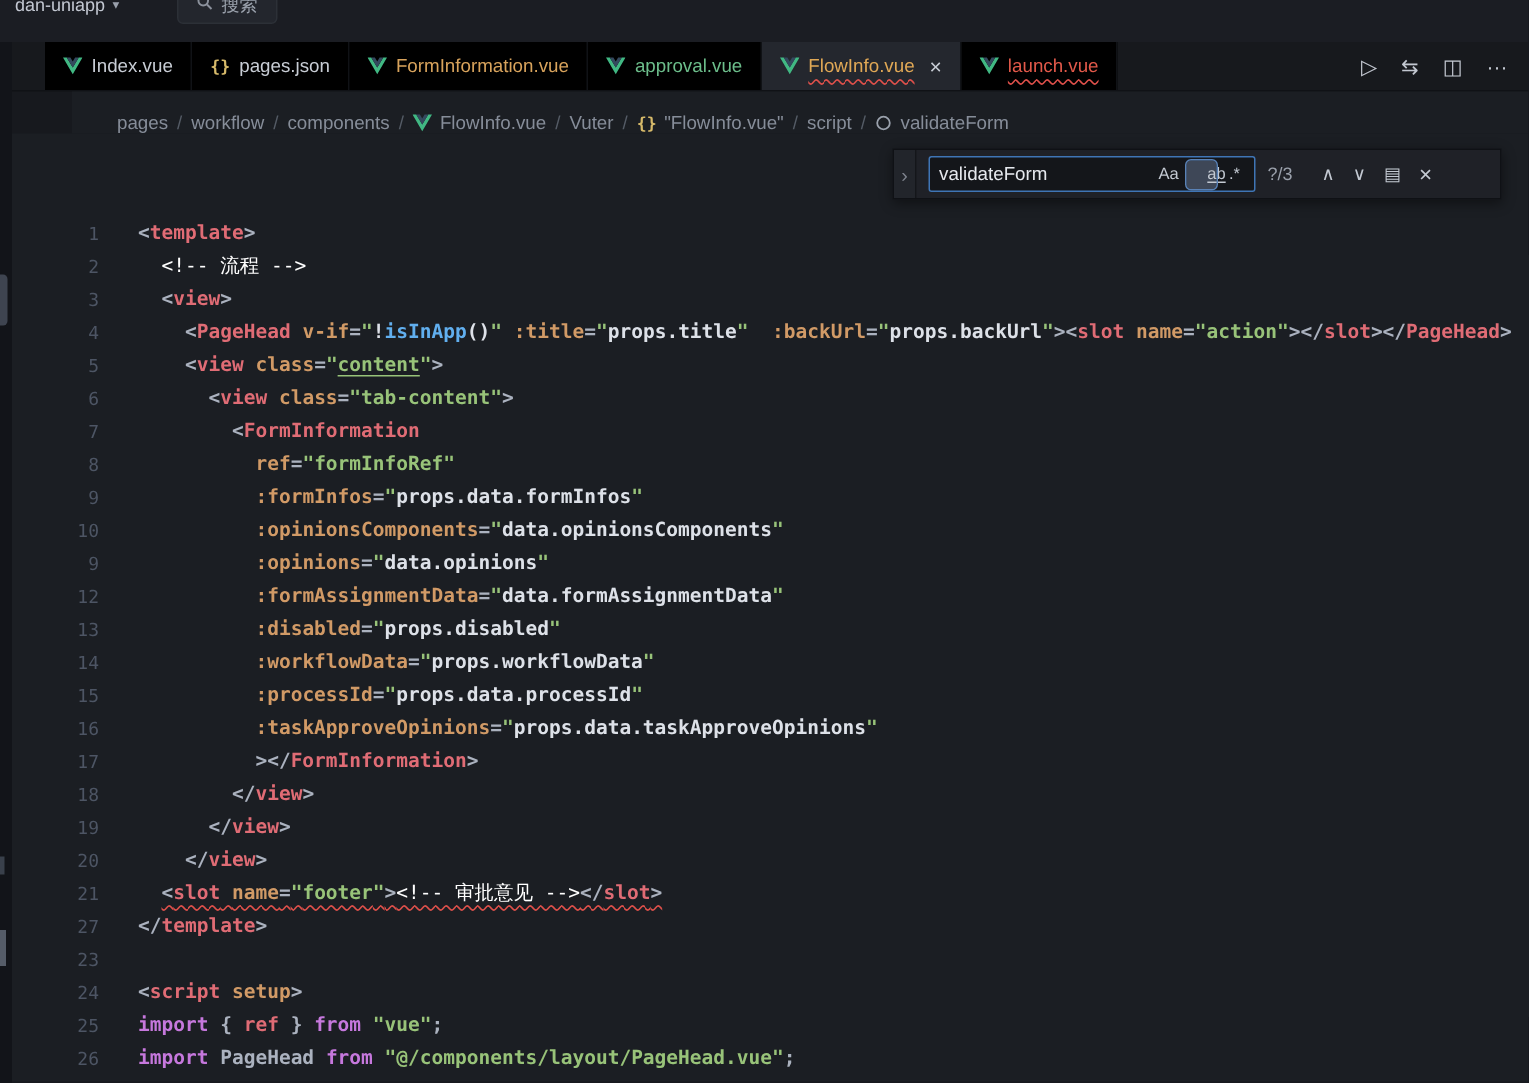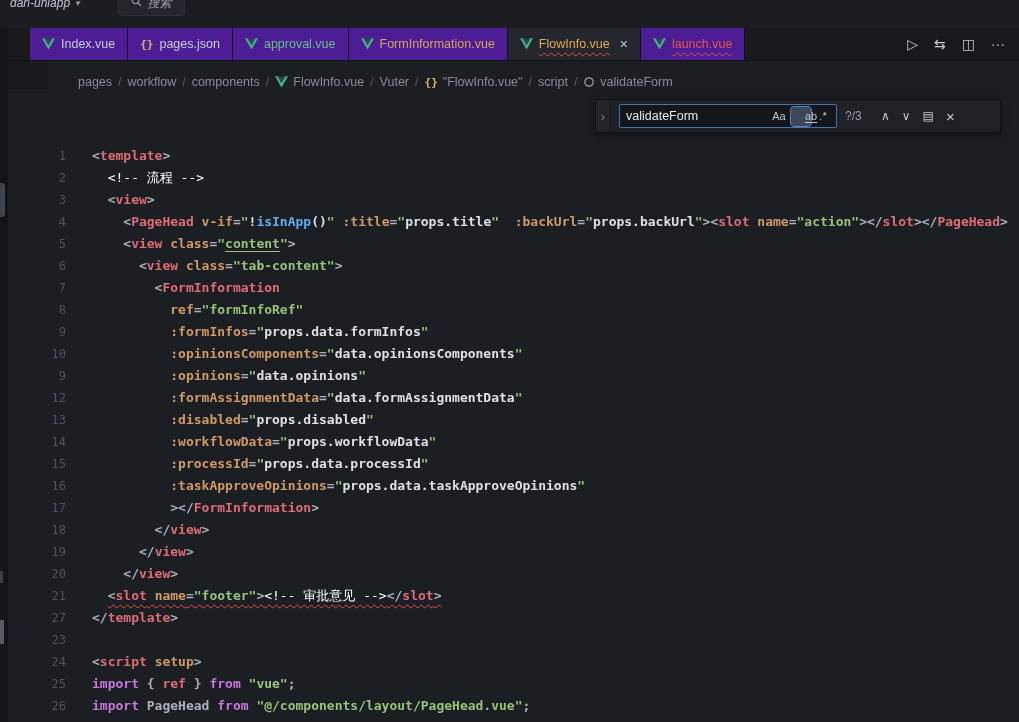--- a/index.html
+++ b/index.html
@@ -1,33 +1,33 @@
 <!DOCTYPE html>
 <html><head>
 <meta charset="utf-8">
 <style>
   * { box-sizing: border-box; margin: 0; padding: 0; }
   html,body { width:1019px; height:722px; overflow:hidden; background:#17191e;
     font-family:"Liberation Sans", sans-serif; }
 
   
-  .titlebar { position:relative; height:28px; background:#1b1d23; overflow:hidden;font-style:italic; }
+  .titlebar { position:relative; height:28px; background:#1b1d23; overflow:hidden; }
   .titlebar-inner { position:absolute; top:-9px; left:0; display:flex; align-items:center; height:24px; }
   .app-menu { display:flex; align-items:center; gap:5px; margin-left:10px;
     color:#c3c8d2; font-size:12px; cursor:pointer; }
   .app-menu .caret { font-size:9px; color:#9aa0ab; }
   .search-pill { display:flex; align-items:center; gap:6px; margin-left:38px;
     background:#23262d; border:1px solid #2c3037; border-radius:4px;
     padding:3px 12px; color:#9aa1ac; font-size:12px; cursor:pointer; }
 
   
   .tabbar { height:33px; background:#17191d; border-bottom:1px solid #101216;
     display:flex; align-items:stretch; padding-left:30px; }
   .tab { display:flex; align-items:center; gap:6px; padding:0 12px;
-    background:#4c1d95; border-right:1px solid #101216; font-size:12.5px;
+    background:#000000; border-right:1px solid #101216; font-size:12.5px;
     color:#9da3ad; cursor:pointer; white-space:nowrap; }
   .tab.active { background:#24272e; }
   .tab-label.squiggle { text-decoration:underline wavy #e0504a;
     text-decoration-thickness:1px; text-underline-offset:4px; }
   .tab-close { margin-left:4px; color:#c8cdd5; font-size:14px; line-height:1; }
   .json-glyph { color:#d7ba6a; font-weight:bold; font-size:11px;
     font-family:"DejaVu Sans Mono", monospace; }
   .editor-actions { margin-left:auto; display:flex; align-items:center; gap:16px;
     padding-right:14px; color:#c2c7d0; font-size:14px; }
   .editor-actions span { cursor:pointer; }
@@ -122,30 +122,30 @@
         <span class="json-glyph">{}</span>
         <span class="tab-label" style="color: rgb(200, 205, 213);">pages.json</span>
       </div>
       <div class="tab">
         <span style="display: flex;">
           <svg width="13" height="12" viewBox="0 0 24 21">
             <path fill="#41b883" d="M0 0h4.6L12 12.4 19.4 0H24L12 20.7z"></path>
             <path fill="#34495e" d="M4.6 0h4.5L12 4.9 14.9 0h4.5L12 12.4z"></path>
           </svg>
         </span>
+        <span class="tab-label" style="color: rgb(216, 163, 92);">FormInformation.vue</span>
+      </div>
+      <div class="tab">
+        <span style="display: flex;">
+          <svg width="13" height="12" viewBox="0 0 24 21">
+            <path fill="#41b883" d="M0 0h4.6L12 12.4 19.4 0H24L12 20.7z"></path>
+            <path fill="#34495e" d="M4.6 0h4.5L12 4.9 14.9 0h4.5L12 12.4z"></path>
+          </svg>
+        </span>
         <span class="tab-label" style="color: rgb(108, 190, 139);">approval.vue</span>
-      </div>
-      <div class="tab">
-        <span style="display: flex;">
-          <svg width="13" height="12" viewBox="0 0 24 21">
-            <path fill="#41b883" d="M0 0h4.6L12 12.4 19.4 0H24L12 20.7z"></path>
-            <path fill="#34495e" d="M4.6 0h4.5L12 4.9 14.9 0h4.5L12 12.4z"></path>
-          </svg>
-        </span>
-        <span class="tab-label" style="color: rgb(216, 163, 92);">FormInformation.vue</span>
       </div>
       <div class="tab active">
         <span style="display: flex;">
           <svg width="13" height="12" viewBox="0 0 24 21">
             <path fill="#41b883" d="M0 0h4.6L12 12.4 19.4 0H24L12 20.7z"></path>
             <path fill="#34495e" d="M4.6 0h4.5L12 4.9 14.9 0h4.5L12 12.4z"></path>
           </svg>
         </span>
         <span class="tab-label squiggle" style="color: rgb(224, 168, 86);">FlowInfo.vue</span>
         <span class="tab-close">×</span>

